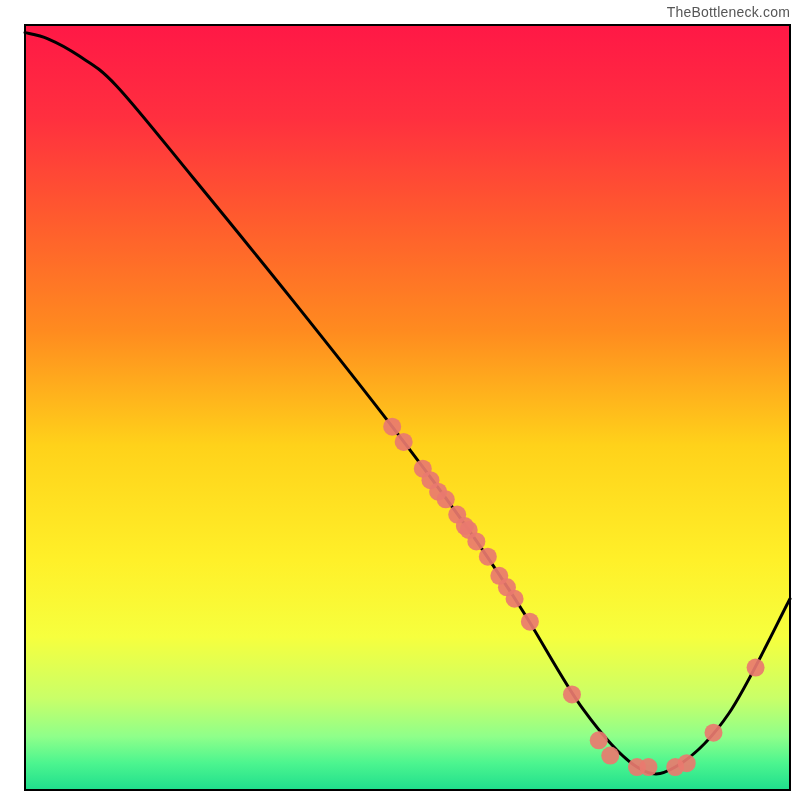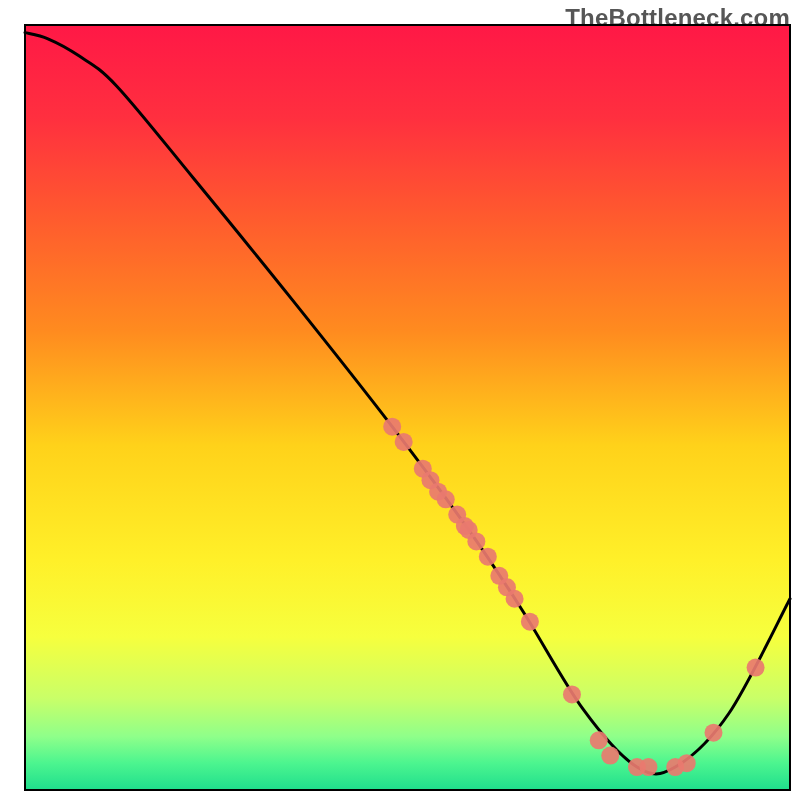--- a/index.html
+++ b/index.html
@@ -13,22 +13,22 @@
   }
   .frame {
     position: relative;
     width: 800px;
     height: 800px;
   }
   .attribution {
     position: absolute;
     top: 4px;
     right: 10px;
-    font-size: 24px;
-    font-weight: 700;
+    font-size: 14px;
+    font-weight: 400;
     color: #565656;
     letter-spacing: 0.2px;
   }
   svg {
     position: absolute;
     top: 0;
     left: 0;
   }
 </style>
 </head>

